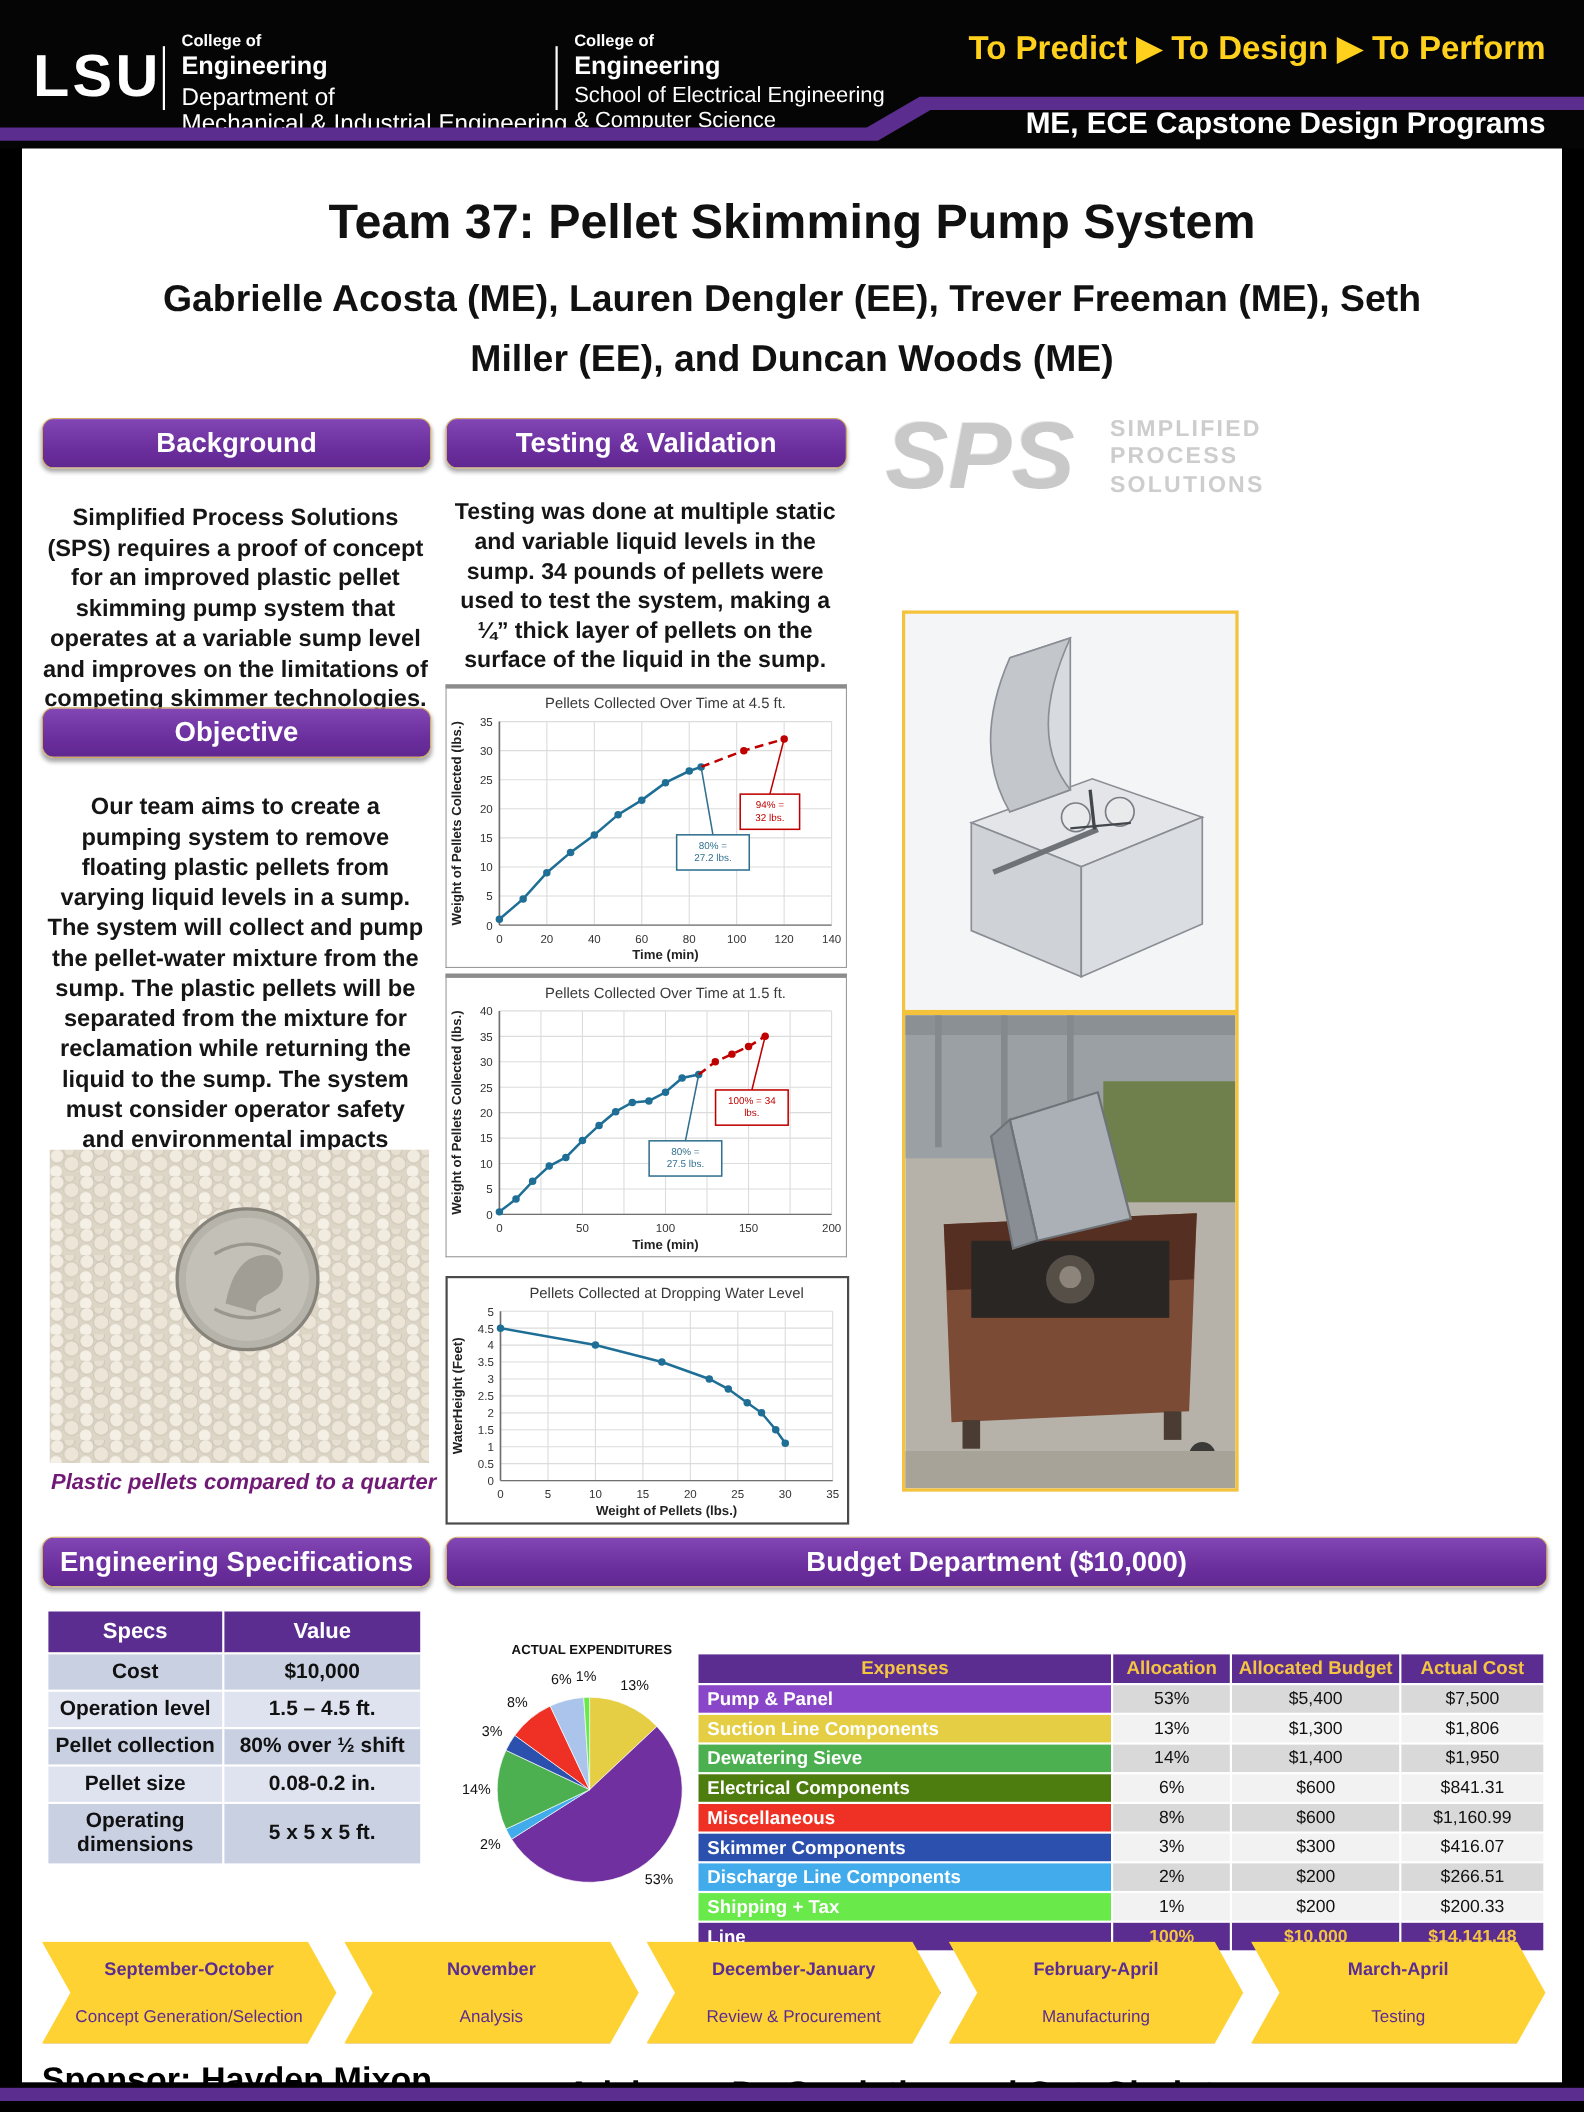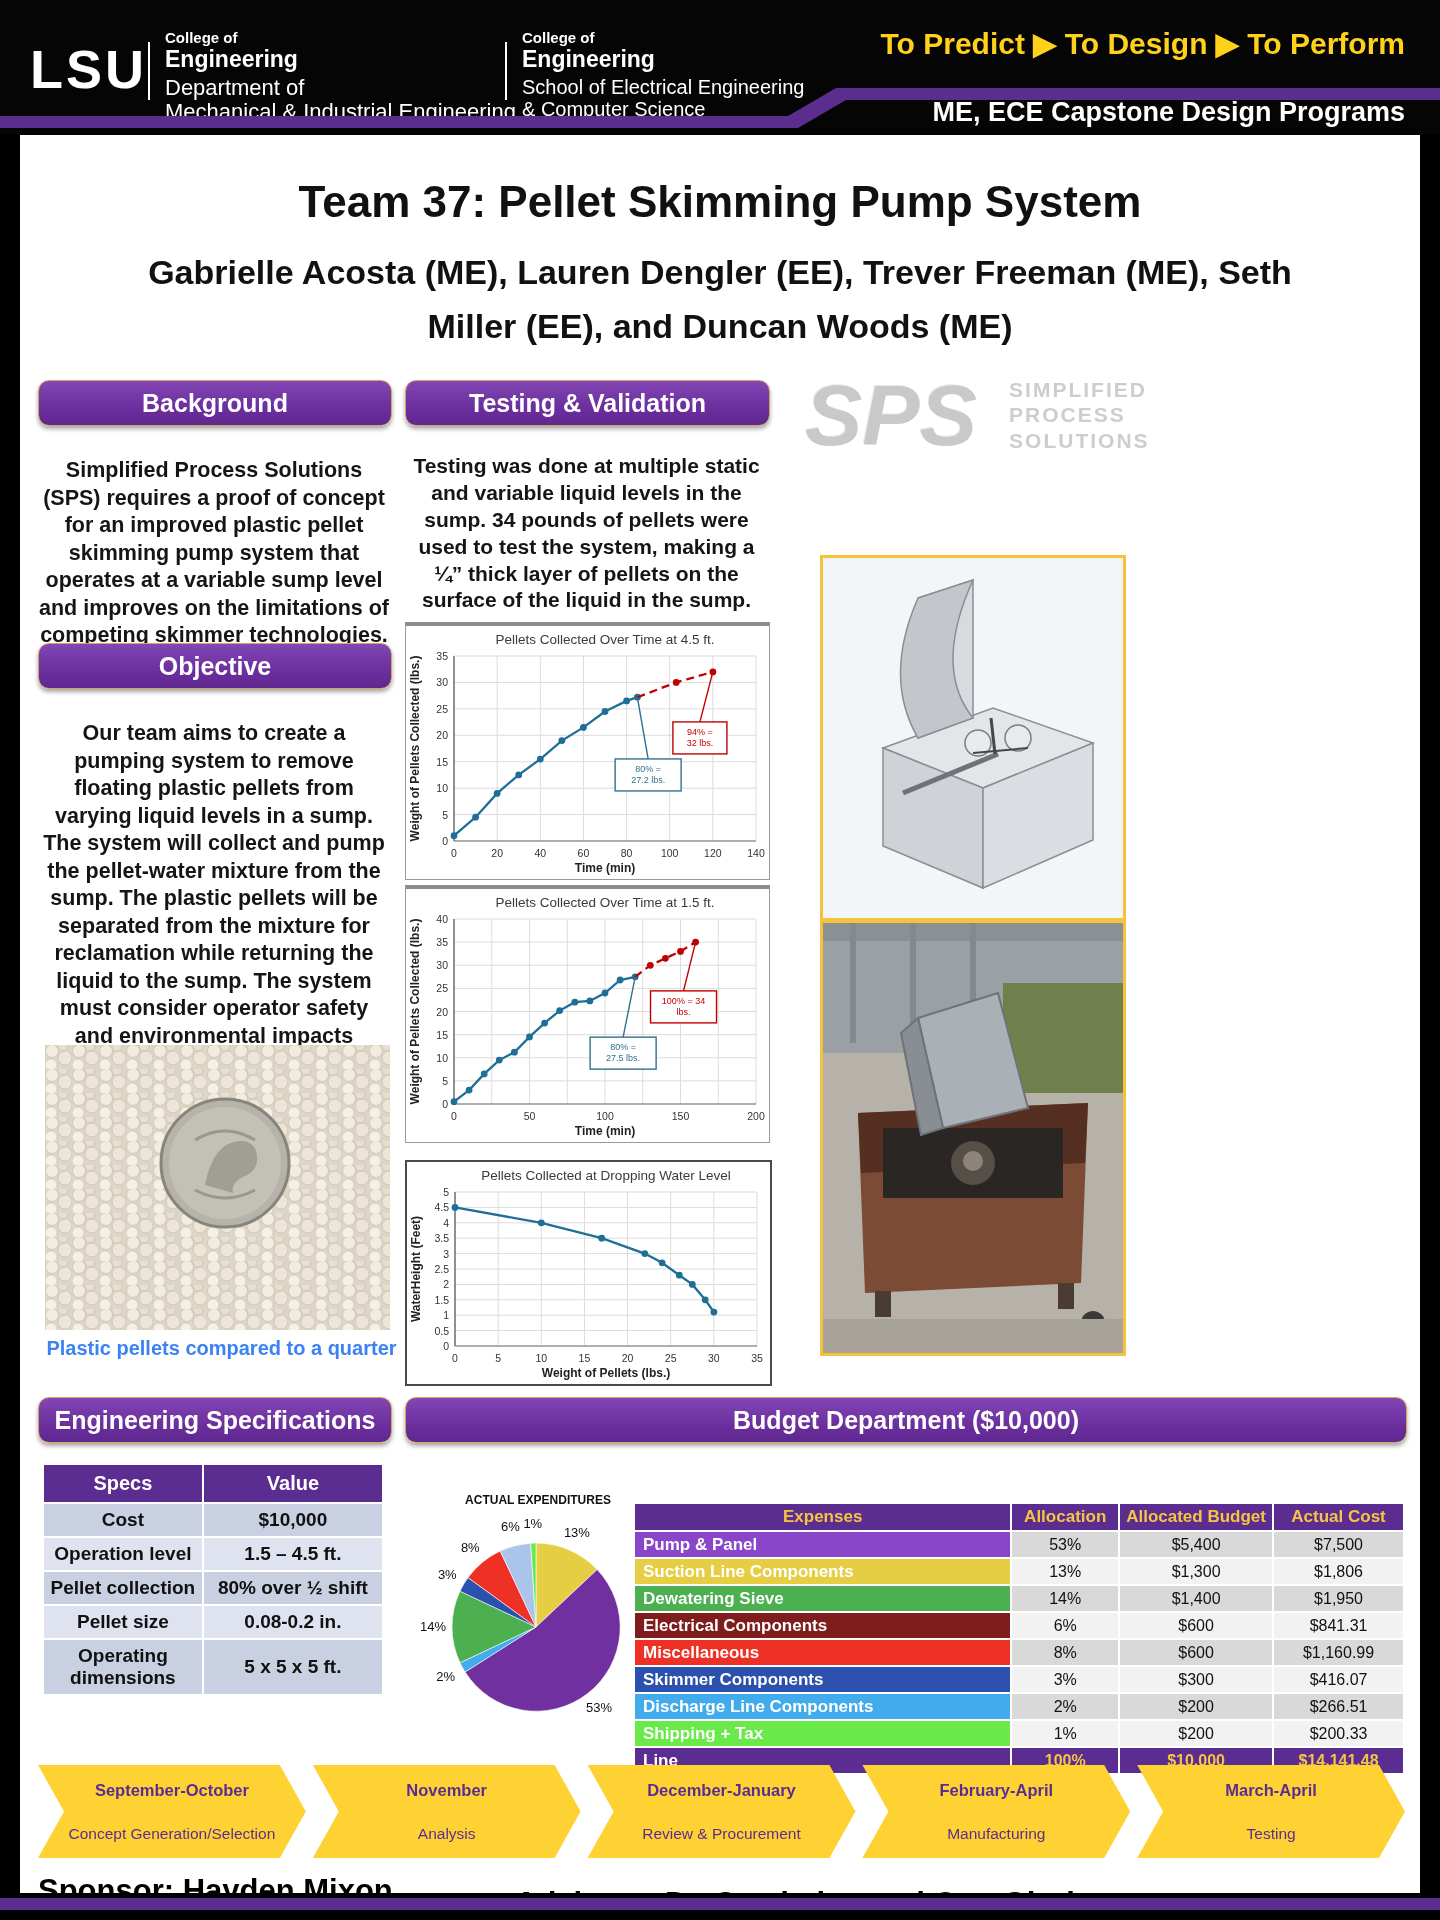--- a/index.html
+++ b/index.html
@@ -39,21 +39,21 @@
   
   .spslogo{position:absolute;left:785px;top:228px;width:340px;height:104px;display:flex;align-items:center;}
   .spsmark{font-size:86px;font-weight:bold;font-style:italic;color:#c9c9c9;text-shadow:1px 1px 0 #fff, -1px -1px 0 #e8e8e8;}
   .spsbar{width:4px;height:78px;background:#c9c9c9;margin:0 14px 0 18px;}
   .spswords div{font-size:21px;font-weight:bold;letter-spacing:2px;color:#cdcdcd;text-shadow:1px 1px 0 #fff;line-height:1.2;}
   .dabar{position:absolute;left:773px;top:357px;width:347px;height:38px;background:#7b52a8;color:#fff;
          font-size:23px;text-align:center;line-height:38px;}
   .imgbox{position:absolute;border:3px solid #f5c33b;background:#f4f5f6;}
   
   .pelbox{position:absolute;left:25px;top:910px;width:345px;height:285px;}
-  .caption{position:absolute;left:4px;top:1202px;width:395px;text-align:center;font-size:20px;font-weight:bold;color:#3b82f6;}
+  .caption{position:absolute;left:4px;top:1202px;width:395px;text-align:center;font-size:20px;font-style:italic;font-weight:bold;color:#701a75;}
   
   .stable{position:absolute;left:22px;top:1328px;width:342px;border-collapse:collapse;}
   .stable th{background:#5c2d91;color:#fff;font-size:20px;font-weight:bold;padding:7px 4px;border:2px solid #fff;}
   .stable td{font-size:19px;font-weight:bold;color:#111;text-align:center;padding:5px 4px;border:2px solid #fff;}
   .stable tr:nth-child(odd) td{background:#dfe3f0;}
   .stable tr:nth-child(even) td{background:#c8d0e2;}
   
   .btable{position:absolute;left:613px;top:1367px;width:772px;border-collapse:collapse;}
   .btable th{background:#5c2d91;color:#f5c542;font-size:17px;font-weight:bold;padding:3px 2px;border:2px solid #fff;}
   .btable td{font-size:16px;color:#111;text-align:center;padding:2.5px 2px;border:2px solid #fff;}
@@ -443,21 +443,21 @@
           <td class="val">$1,300</td>
           <td class="val">$1,806</td>
         </tr>
         <tr class="odd">
           <td class="exp" style="background:#4caf50">Dewatering Sieve</td>
           <td class="val">14%</td>
           <td class="val">$1,400</td>
           <td class="val">$1,950</td>
         </tr>
         <tr class="even">
-          <td class="exp" style="background:#7f1d1d">Electrical Components</td>
+          <td class="exp" style="background:#4d7c0f">Electrical Components</td>
           <td class="val">6%</td>
           <td class="val">$600</td>
           <td class="val">$841.31</td>
         </tr>
         <tr class="odd">
           <td class="exp" style="background:#ee3124">Miscellaneous</td>
           <td class="val">8%</td>
           <td class="val">$600</td>
           <td class="val">$1,160.99</td>
         </tr>

